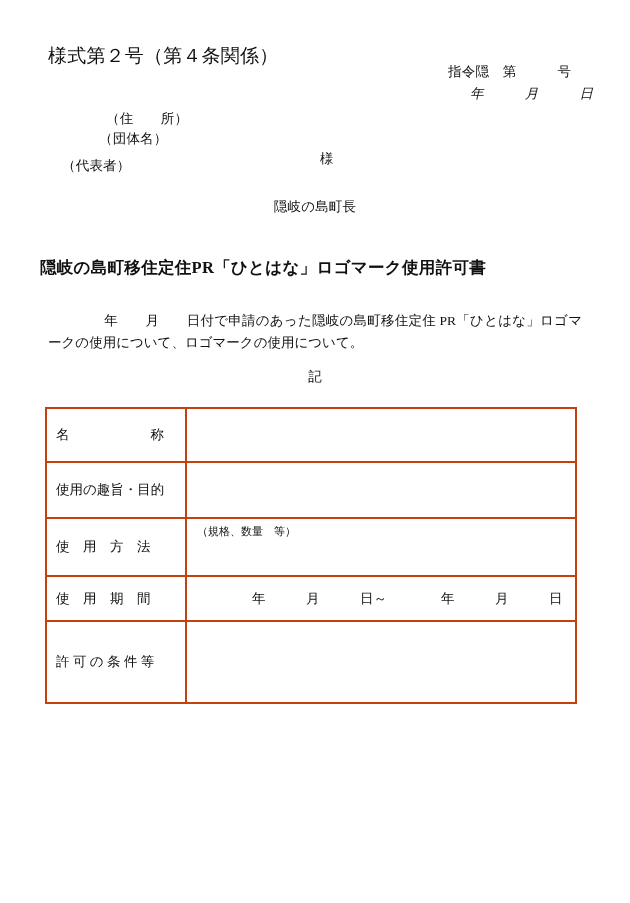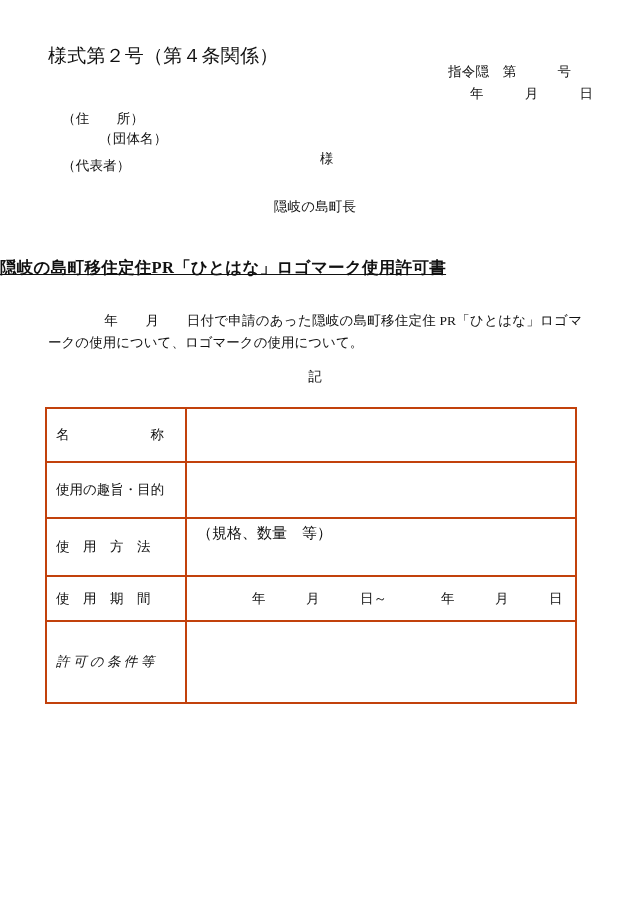--- a/index.html
+++ b/index.html
@@ -39,28 +39,29 @@
   }
   .doc-number {
     left: 448px;
     top: 65px;
     font-size: 13.5px;
   }
   .doc-date {
     left: 470px;
     top: 87px;
     font-size: 13.5px;
+    font-style: italic;
   }
 
   
   .addr-line {
     left: 62px;
     font-size: 13.5px;
   }
-  .addr-1 { top: 112px; }
+  .addr-1 { top: 112px; margin-left: 44px; }
   .addr-2 { top: 132px; margin-left: 37px; }
   .addr-3 { top: 159px; }
   .addr-sama {
     left: 320px;
     top: 152px;
     font-size: 13.5px;
   }
 
   
   .issuer {
@@ -70,26 +71,25 @@
     text-align: center;
     font-size: 13.5px;
     white-space: pre;
   }
 
   
   .doc-title {
     left: 0;
     top: 260px;
     width: 526px;
-    text-align: left;
+    text-align: center;
     font-size: 16.5px;
     font-weight: bold;
     letter-spacing: 0.3px;
     white-space: pre;
-    text-decoration: underline;
   }
 
   
   .body-para {
     position: absolute;
     left: 48px;
     top: 310px;
     width: 534px;
     font-size: 13.5px;
     line-height: 1.62;
@@ -129,34 +129,34 @@
     vertical-align: middle;
   }
   .form-table td.value {
     padding-left: 10px;
     vertical-align: top;
     position: relative;
   }
   .form-table td.value .vtop {
     display: block;
     padding-top: 5px;
-    font-size: 15px;
+    font-size: 11px;
     white-space: pre;
   }
   .form-table td.value .vmid {
     display: block;
     white-space: pre;
     font-size: 13.5px;
     padding-left: 55px;
   }
   .r-name   { height: 54px; }
   .r-purpose{ height: 56px; }
   .r-method { height: 58px; }
   .r-period { height: 45px; }
-  .r-cond   { height: 82px; font-style: italic; }
+  .r-cond   { height: 82px; }
 
   .r-period td.value { vertical-align: middle; }
 </style>
 </head>
 <body>
 
 <div class="page">
 
   <div class="t form-no">様式第２号（第４条関係）</div>
 

